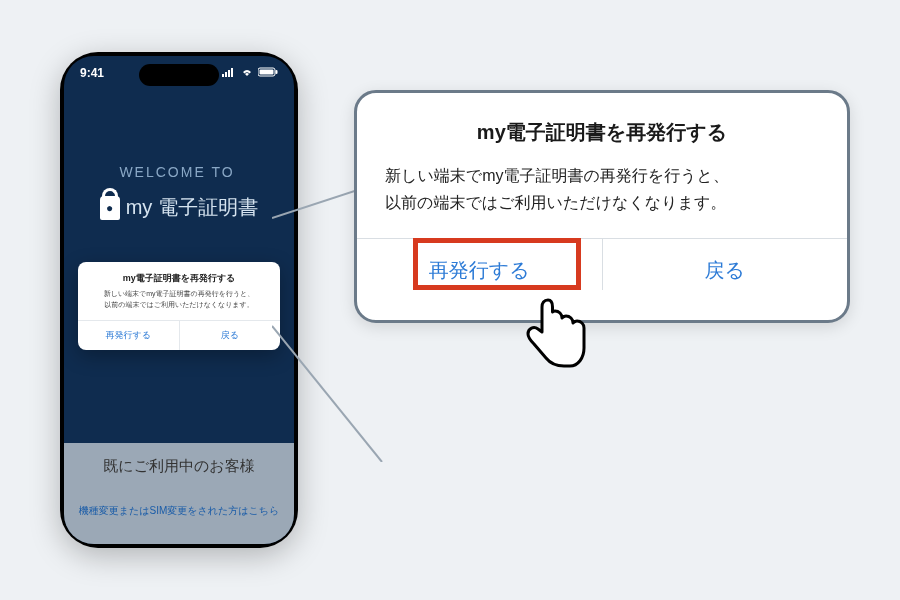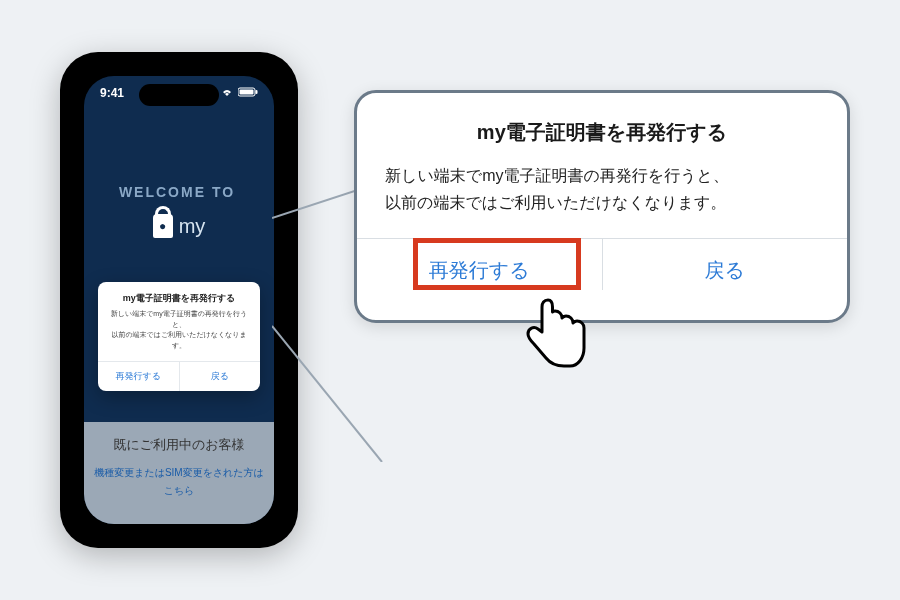--- a/index.html
+++ b/index.html
@@ -7,21 +7,21 @@
     width: 900px; height: 600px;
     background: #eef1f4;
     font-family: -apple-system, "Hiragino Sans", "Yu Gothic", sans-serif;
     position: relative; overflow: hidden;
   }
   
   .phone {
     position: absolute; left: 60px; top: 52px;
     width: 238px; height: 496px;
     background: #000; border-radius: 38px;
-    padding: 24px;
+    padding: 4px;
     box-shadow: 0 8px 30px rgba(0,0,0,0.25);
   }
   .screen {
     width: 100%; height: 100%;
     background: #0f2c4f;
     border-radius: 30px;
     position: relative; overflow: hidden;
     color: #fff;
   }
   .notch {
@@ -32,21 +32,21 @@
   .status-bar {
     position: absolute; top: 10px; left: 0; right: 0;
     display: flex; justify-content: space-between;
     padding: 0 16px; font-size: 12px; font-weight: 600;
   }
   .status-right { display:flex; gap:4px; align-items:center; }
   .signal-icon, .wifi-icon, .battery-icon { display:inline-block; }
   .welcome {
     position: absolute; top: 108px; left: 0; right: 4px;
     text-align: center; letter-spacing: 2px;
-    font-size: 14px; color: #8aa8c6; font-weight: 700;
+    font-size: 14px; color: #8aa8c6; font-weight: 400;
   }
   .brand {
     position: absolute; top: 138px; left: 0; right: 0;
     text-align: center; font-size: 20px; font-weight: 500;
     color: #d6e4f0;
     display:flex; align-items:center; justify-content:center; gap:6px;
   }
   .brand-key {
     display:inline-flex; align-items:center; justify-content:center;
     width: 20px; height: 24px;
@@ -81,21 +81,21 @@
     flex:1; text-align:center; padding:8px 0;
     font-size:9px; color:#2d7bd6; font-weight:500;
   }
   .dialog-small .d-btn + .d-btn { border-left:1px solid #e4e8ec; }
 
   .footer-panel {
     position:absolute; bottom:0; left:0; right:0;
     background: rgba(180,190,200,0.85);
     padding: 14px 8px 26px; text-align:center;
   }
-  .footer-panel .f1 { font-size:13px; color:#333; margin-bottom:8px; }
+  .footer-panel .f1 { font-size:15px; color:#333; margin-bottom:24px; }
   .footer-panel .f2 { font-size:10px; color:#1a5ca8; text-decoration: none; }
 
   
   .connector {
     position:absolute;
     left: 272px; top: 182px;
     width: 120px; height: 280px;
     pointer-events:none;
   }
 
@@ -172,20 +172,21 @@
             </svg>
         </span>
       </span>
     </div>
     <div class="notch"></div>
 
     <div class="welcome">WELCOME TO</div>
     <div class="brand">
       <span class="brand-key">●</span>
       <span>my</span>
+      <span>電子証明書</span>
     </div>
 
     <div class="dialog-small">
       <div class="d-title">my電子証明書を再発行する</div>
       <div class="d-body">
         <span>新しい端末でmy電子証明書の再発行を行うと、</span><br>
         <span>以前の端末ではご利用いただけなくなります。</span>
       </div>
       <div class="d-actions">
         <div class="d-btn">再発行する</div>

